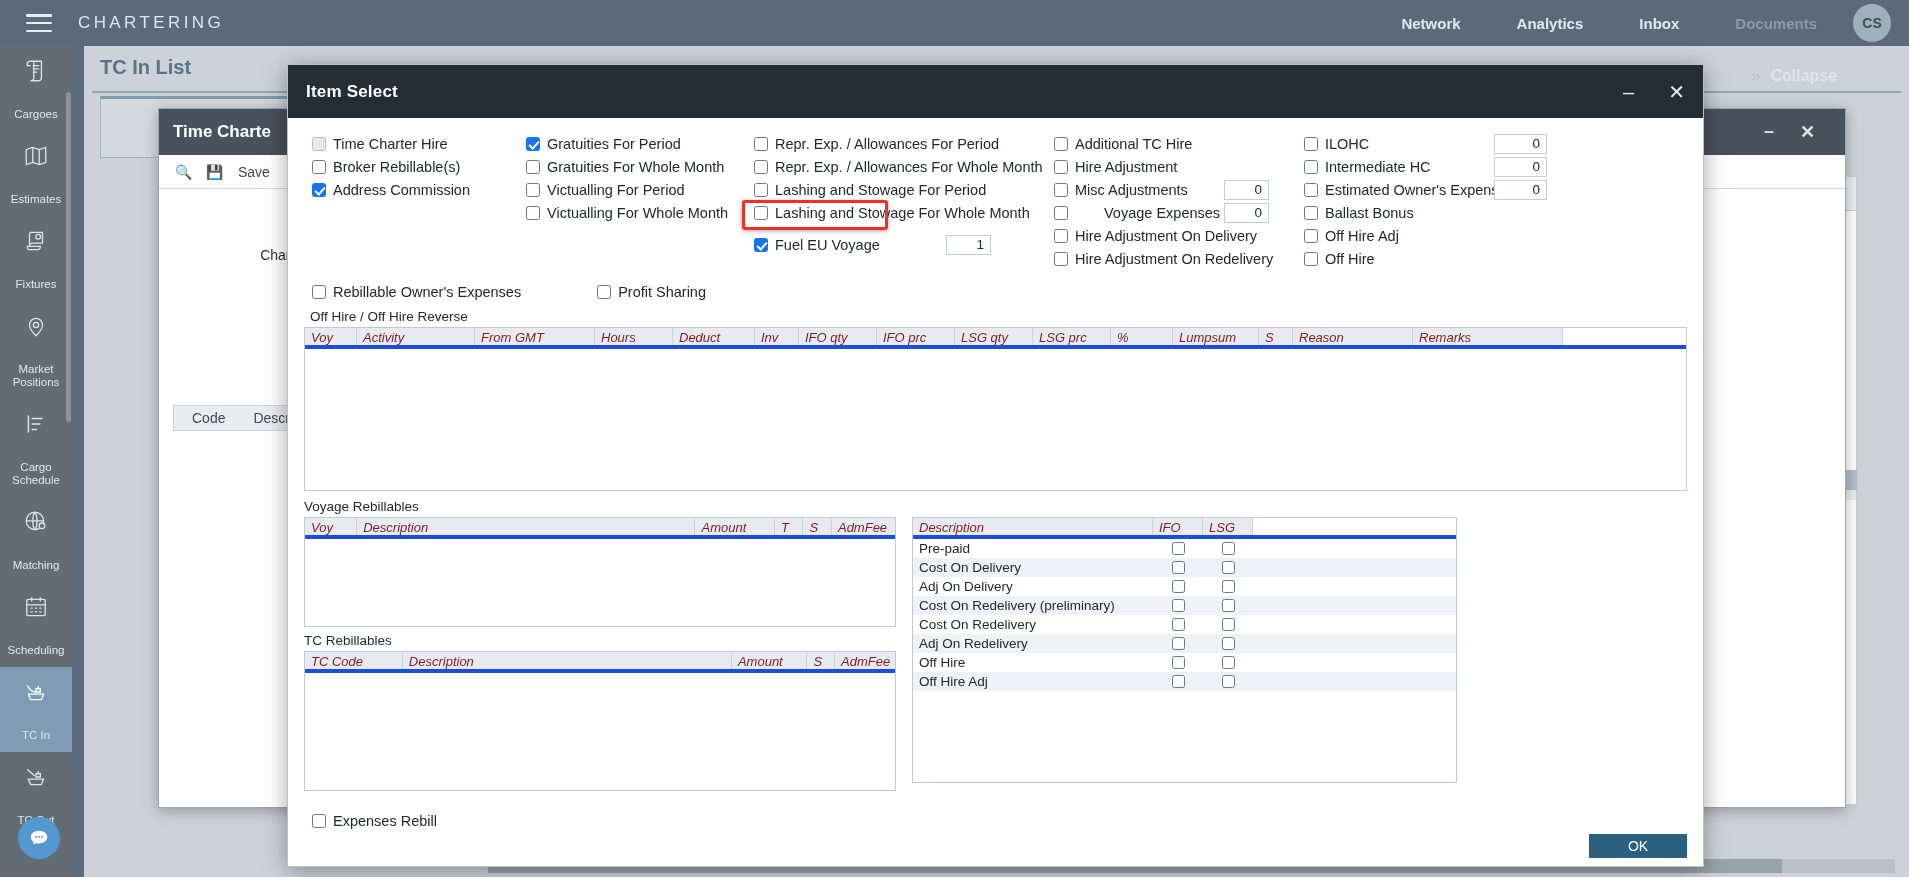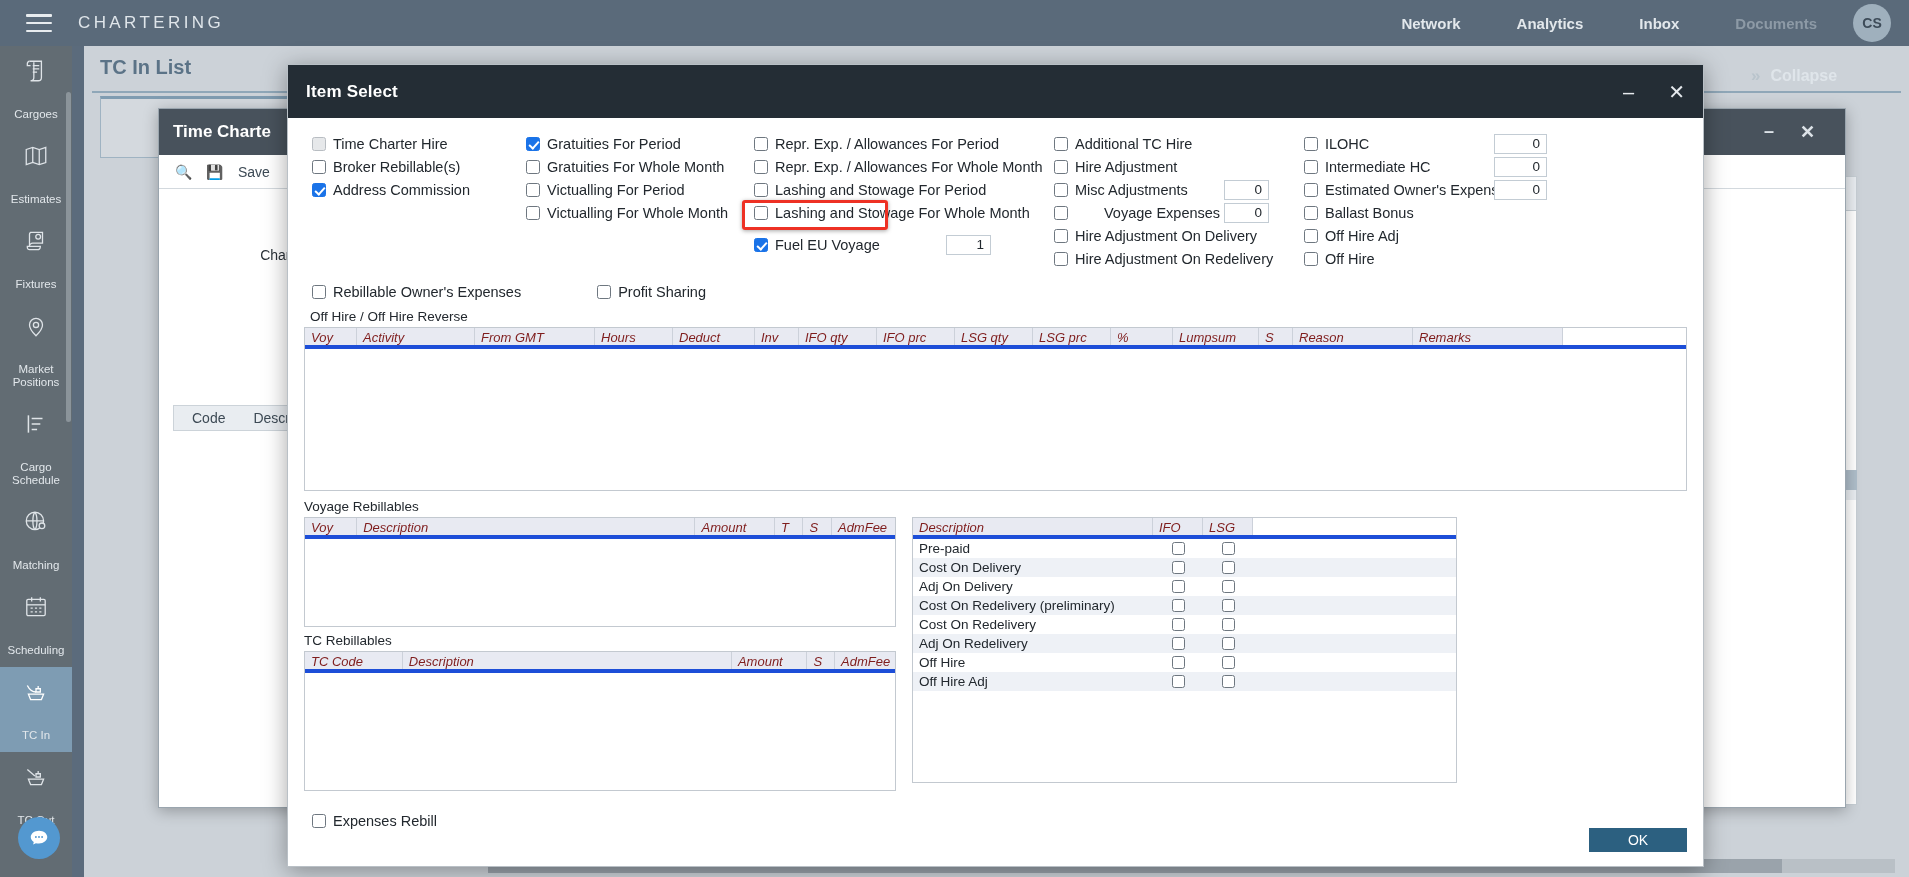--- a/index.html
+++ b/index.html
@@ -264,21 +264,21 @@
     display: flex; align-items: center; height: 19px; font-size: 13.5px; color: #22282e;
   }
   .ifo-row:nth-child(even) { background: #eef1f6; }
   .ifo-row .d { width: 240px; padding-left: 6px; }
   .ifo-row .c { width: 50px; display: flex; justify-content: center; }
   .ifo-row .c .cbox { width: 13px; height: 13px; min-width: 13px; }
 
   #expenses-rebill { padding-left: 8px; margin-top: 18px; }
 
   #ok-btn {
-    position: absolute; right: 16px; bottom: 16px;
+    position: absolute; right: 16px; bottom: 10px;
     width: 98px; height: 24px; background: #2c6080; color: #fff;
     font-size: 14px; display: flex; align-items: center; justify-content: center;
     cursor: pointer; border: none;
   }
 
   
   #bg-hscroll {
     position: absolute; left: 404px; right: 14px; bottom: 4px; height: 14px;
     background: #b9c0c6;
   }

